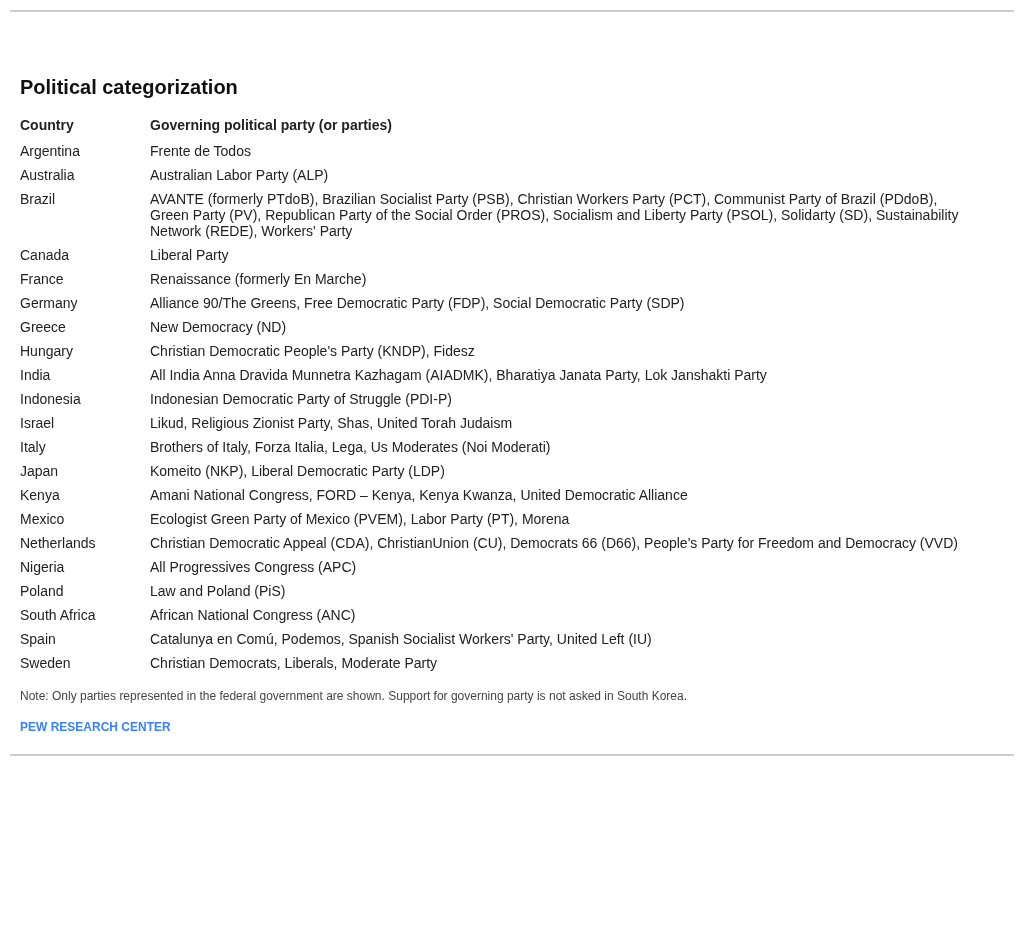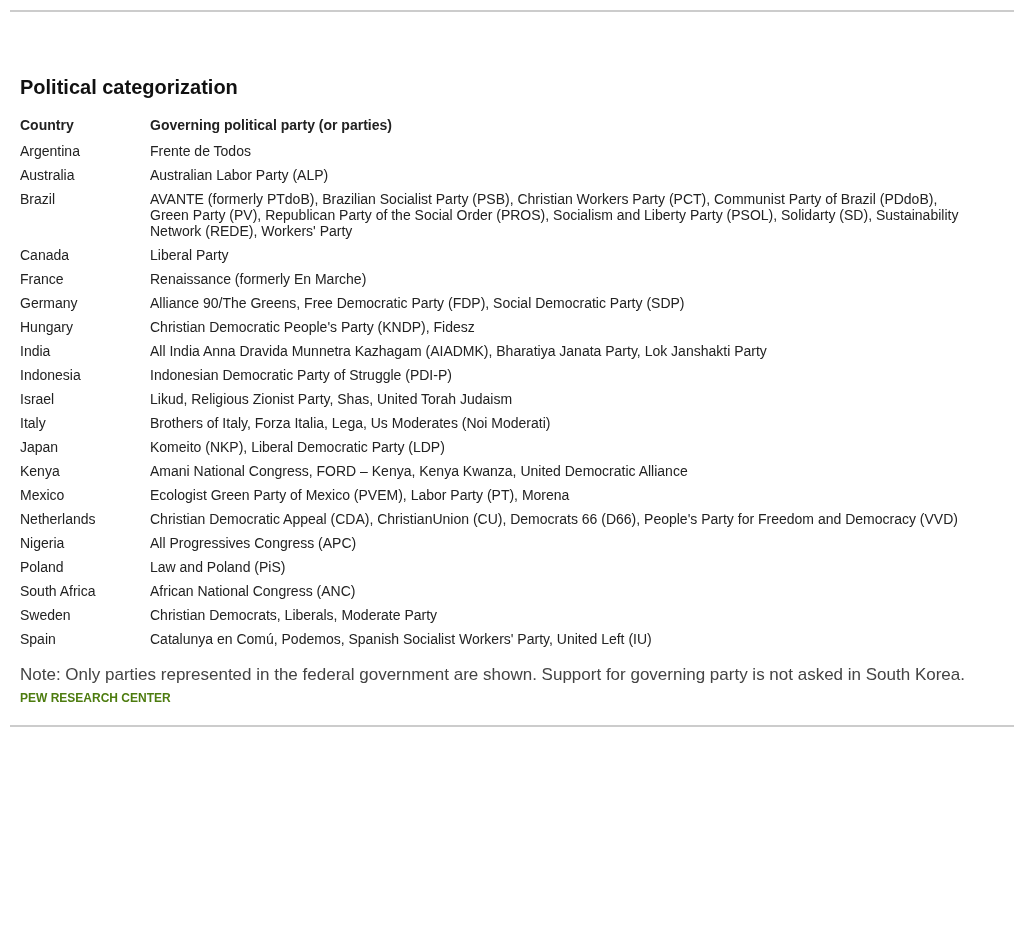--- a/index.html
+++ b/index.html
@@ -43,28 +43,28 @@
     tbody tr td {
       padding: 4px 24px 4px 0;
       vertical-align: top;
     }
     tbody tr td:first-child {
       width: 130px;
       font-weight: normal;
     }
     .footer-note {
       margin-top: 14px;
-      font-size: 17px;
+      font-size: 12px;
       color: #444;
     }
     .footer-brand {
       font-size: 12px;
       font-weight: bold;
-      color: #4d7c0f;
-      margin-top: 6px;
+      color: #3b82f6;
+      margin-top: 17px;
     }
   </style>
 </head>
 <body>
 
 <div class="container">
   <div class="title">Political categorization</div>
   <table>
     <thead>
       <tr>
@@ -89,20 +89,24 @@
           <td>Canada</td>
           <td>Liberal Party</td>
         </tr>
         <tr>
           <td>France</td>
           <td>Renaissance (formerly En Marche)</td>
         </tr>
         <tr>
           <td>Germany</td>
           <td>Alliance 90/The Greens, Free Democratic Party (FDP), Social Democratic Party (SDP)</td>
+        </tr>
+        <tr>
+          <td>Greece</td>
+          <td>New Democracy (ND)</td>
         </tr>
         <tr>
           <td>Hungary</td>
           <td>Christian Democratic People's Party (KNDP), Fidesz</td>
         </tr>
         <tr>
           <td>India</td>
           <td>All India Anna Dravida Munnetra Kazhagam (AIADMK), Bharatiya Janata Party, Lok Janshakti Party</td>
         </tr>
         <tr>
@@ -139,24 +143,24 @@
         </tr>
         <tr>
           <td>Poland</td>
           <td>Law and Poland (PiS)</td>
         </tr>
         <tr>
           <td>South Africa</td>
           <td>African National Congress (ANC)</td>
         </tr>
         <tr>
+          <td>Spain</td>
+          <td>Catalunya en Comú, Podemos, Spanish Socialist Workers' Party, United Left (IU)</td>
+        </tr>
+        <tr>
           <td>Sweden</td>
           <td>Christian Democrats, Liberals, Moderate Party</td>
-        </tr>
-        <tr>
-          <td>Spain</td>
-          <td>Catalunya en Comú, Podemos, Spanish Socialist Workers' Party, United Left (IU)</td>
         </tr>
       </tbody>
   </table>
   <div class="footer-note">Note: Only parties represented in the federal government are shown. Support for governing party is not asked in South Korea.</div>
   <div class="footer-brand">PEW RESEARCH CENTER</div>
 </div>
 
 </body></html>

